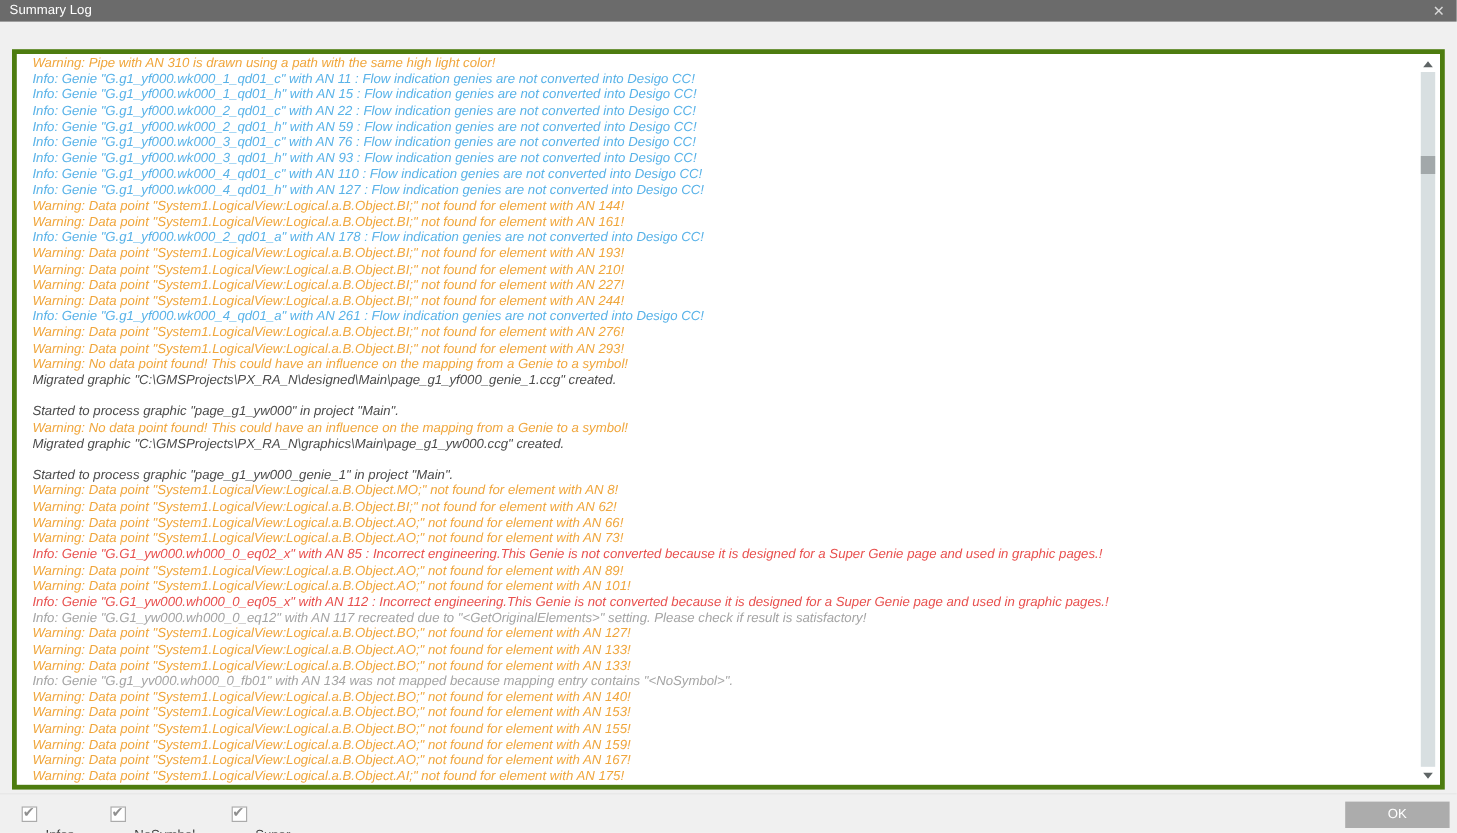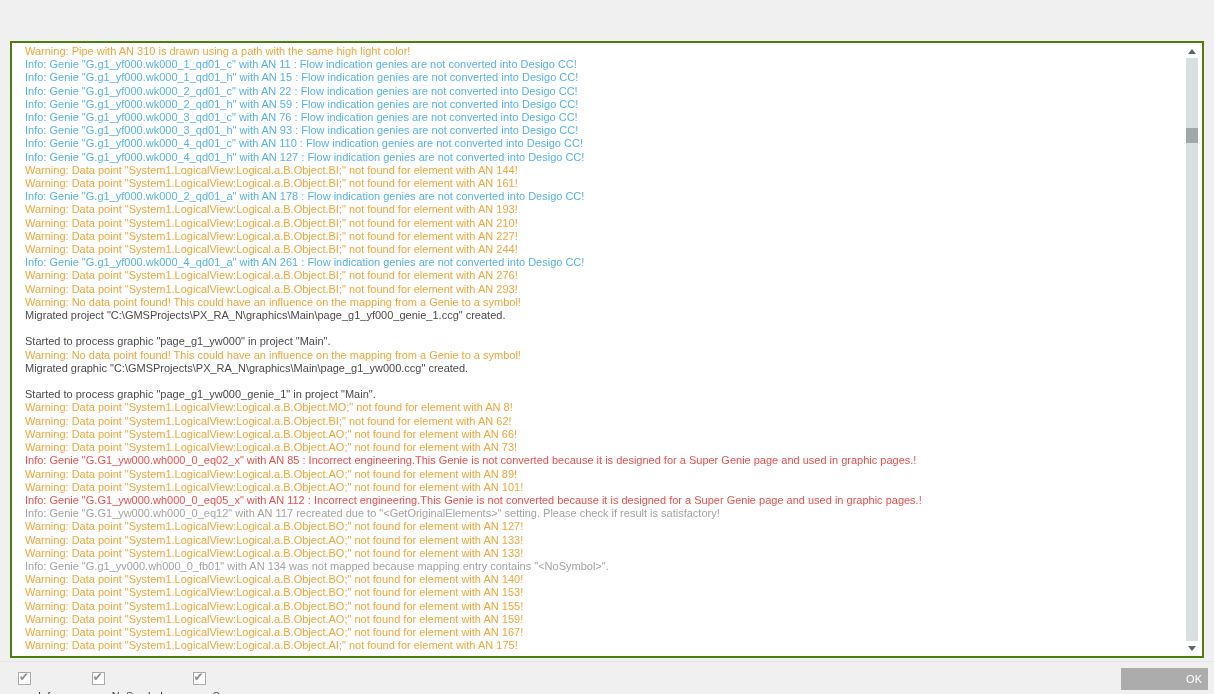--- a/index.html
+++ b/index.html
@@ -18,21 +18,21 @@
   }
   .titlebar .title{color:#ffffff;font-size:11px;}
   .titlebar .close{
     margin-left:auto;color:#d9d9d9;font-size:12px;line-height:1;
     cursor:default;padding:0 2px;
   }
 
   
   .content{
     position:absolute;left:10px;right:10px;top:41px;bottom:36px;
-    background:#ffffff;border:2px solid #4d7c0f;box-sizing:border-box;
+    background:#ffffff;border:4px solid #4d7c0f;box-sizing:border-box;font-style:italic;
   }
   .log{
     position:absolute;top:0;bottom:0;left:0;right:20px;
     overflow:hidden;
     padding:2px 0 0 13px;
     font-size:11px;line-height:13.2px;
   }
   .line{white-space:nowrap;overflow:hidden;}
   .line.warning{color:var(--c-warning,#f0a63c);}
   .line.info{color:var(--c-info,#58b2e8);}
@@ -64,28 +64,32 @@
   }
   .cb .check{
     position:absolute;left:0px;top:-3px;
     color:#8f8f8f;font-size:12px;font-weight:bold;display:none;
   }
   .cb-group.checked .cb .check{display:block;}
   .cb-label{font-size:11px;color:#3a3a3a;margin-top:36px;}
   .ok{
     position:absolute;right:6px;top:6px;width:87px;height:22px;
     background:#acacac;color:#ffffff;border:none;font-size:11px;
-    font-family:"Liberation Sans","DejaVu Sans",sans-serif;cursor:default;text-align:right;
+    font-family:"Liberation Sans","DejaVu Sans",sans-serif;cursor:default;
   }
 </style>
 </head>
 <body>
 
 <div class="window">
 
+  <div class="titlebar">
+    <span class="title">Summary Log</span>
+    <span class="close">✕</span>
+  </div>
 
   <div class="content">
     <div class="log" id="log">
         <div class="line warning">Warning: Pipe with AN 310 is drawn using a path with the same high light color!</div>
         <div class="line info">Info: Genie "G.g1_yf000.wk000_1_qd01_c" with AN 11 : Flow indication genies are not converted into Desigo CC!</div>
         <div class="line info">Info: Genie "G.g1_yf000.wk000_1_qd01_h" with AN 15 : Flow indication genies are not converted into Desigo CC!</div>
         <div class="line info">Info: Genie "G.g1_yf000.wk000_2_qd01_c" with AN 22 : Flow indication genies are not converted into Desigo CC!</div>
         <div class="line info">Info: Genie "G.g1_yf000.wk000_2_qd01_h" with AN 59 : Flow indication genies are not converted into Desigo CC!</div>
         <div class="line info">Info: Genie "G.g1_yf000.wk000_3_qd01_c" with AN 76 : Flow indication genies are not converted into Desigo CC!</div>
         <div class="line info">Info: Genie "G.g1_yf000.wk000_3_qd01_h" with AN 93 : Flow indication genies are not converted into Desigo CC!</div>
@@ -95,21 +99,21 @@
         <div class="line warning">Warning: Data point "System1.LogicalView:Logical.a.B.Object.BI;" not found for element with AN 161!</div>
         <div class="line info">Info: Genie "G.g1_yf000.wk000_2_qd01_a" with AN 178 : Flow indication genies are not converted into Desigo CC!</div>
         <div class="line warning">Warning: Data point "System1.LogicalView:Logical.a.B.Object.BI;" not found for element with AN 193!</div>
         <div class="line warning">Warning: Data point "System1.LogicalView:Logical.a.B.Object.BI;" not found for element with AN 210!</div>
         <div class="line warning">Warning: Data point "System1.LogicalView:Logical.a.B.Object.BI;" not found for element with AN 227!</div>
         <div class="line warning">Warning: Data point "System1.LogicalView:Logical.a.B.Object.BI;" not found for element with AN 244!</div>
         <div class="line info">Info: Genie "G.g1_yf000.wk000_4_qd01_a" with AN 261 : Flow indication genies are not converted into Desigo CC!</div>
         <div class="line warning">Warning: Data point "System1.LogicalView:Logical.a.B.Object.BI;" not found for element with AN 276!</div>
         <div class="line warning">Warning: Data point "System1.LogicalView:Logical.a.B.Object.BI;" not found for element with AN 293!</div>
         <div class="line warning">Warning: No data point found! This could have an influence on the mapping from a Genie to a symbol!</div>
-        <div class="line neutral">Migrated project "C:\GMSProjects\PX_RA_N\graphics\Main\page_g1_yf000_genie_1.ccg" created.</div>
+        <div class="line neutral">Migrated graphic "C:\GMSProjects\PX_RA_N\designed\Main\page_g1_yf000_genie_1.ccg" created.</div>
         <div class="line blank">&nbsp;</div>
         <div class="line neutral">Started to process graphic "page_g1_yw000" in project "Main".</div>
         <div class="line warning">Warning: No data point found! This could have an influence on the mapping from a Genie to a symbol!</div>
         <div class="line neutral">Migrated graphic "C:\GMSProjects\PX_RA_N\graphics\Main\page_g1_yw000.ccg" created.</div>
         <div class="line blank">&nbsp;</div>
         <div class="line neutral">Started to process graphic "page_g1_yw000_genie_1" in project "Main".</div>
         <div class="line warning">Warning: Data point "System1.LogicalView:Logical.a.B.Object.MO;" not found for element with AN 8!</div>
         <div class="line warning">Warning: Data point "System1.LogicalView:Logical.a.B.Object.BI;" not found for element with AN 62!</div>
         <div class="line warning">Warning: Data point "System1.LogicalView:Logical.a.B.Object.AO;" not found for element with AN 66!</div>
         <div class="line warning">Warning: Data point "System1.LogicalView:Logical.a.B.Object.AO;" not found for element with AN 73!</div>

